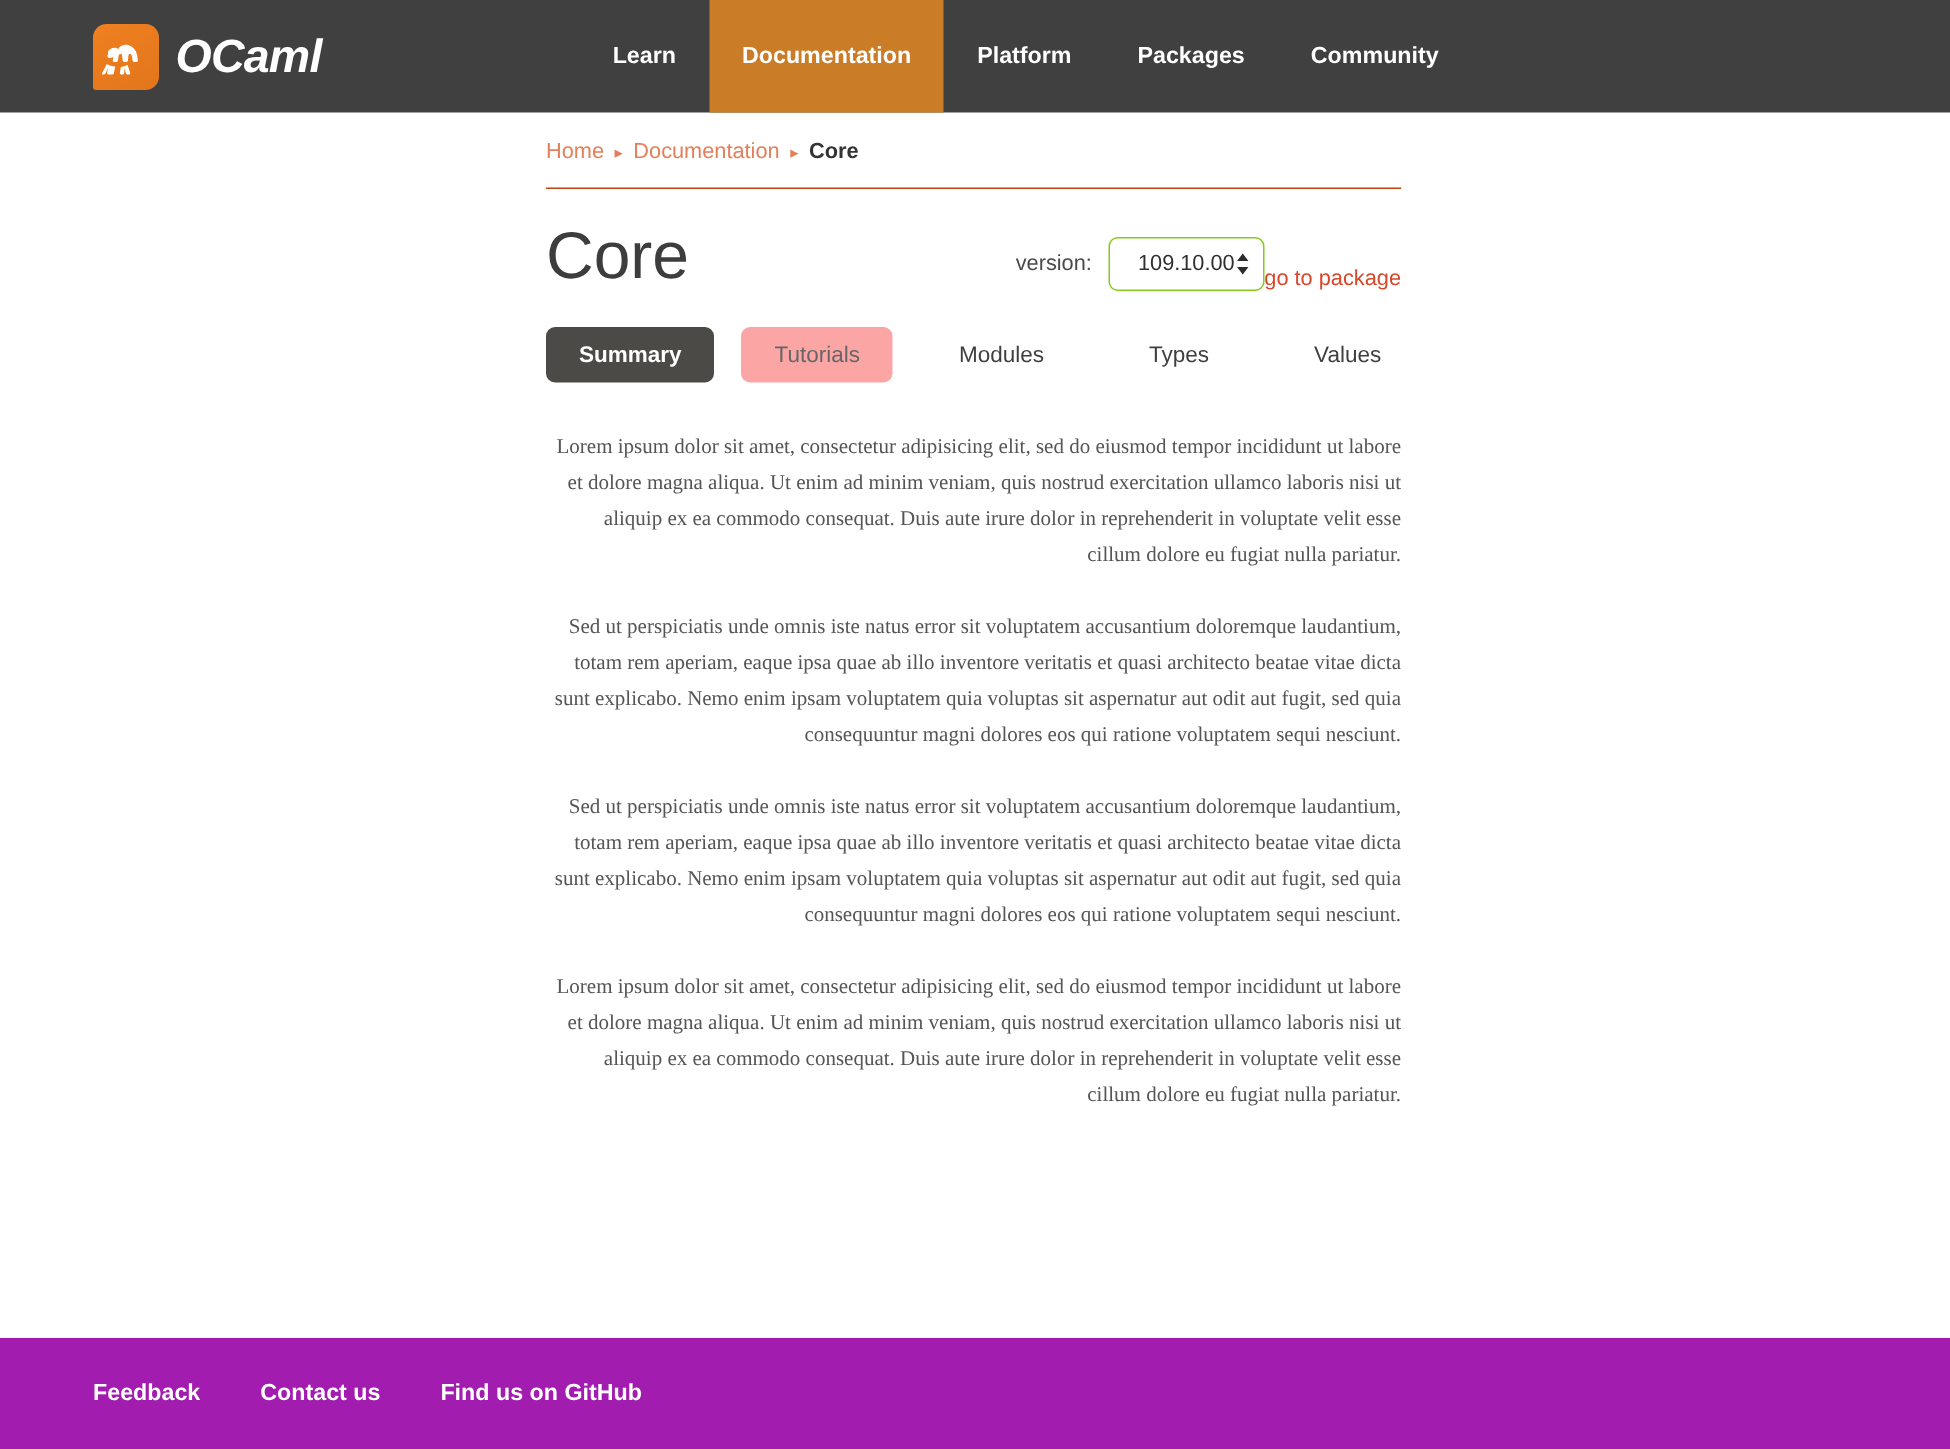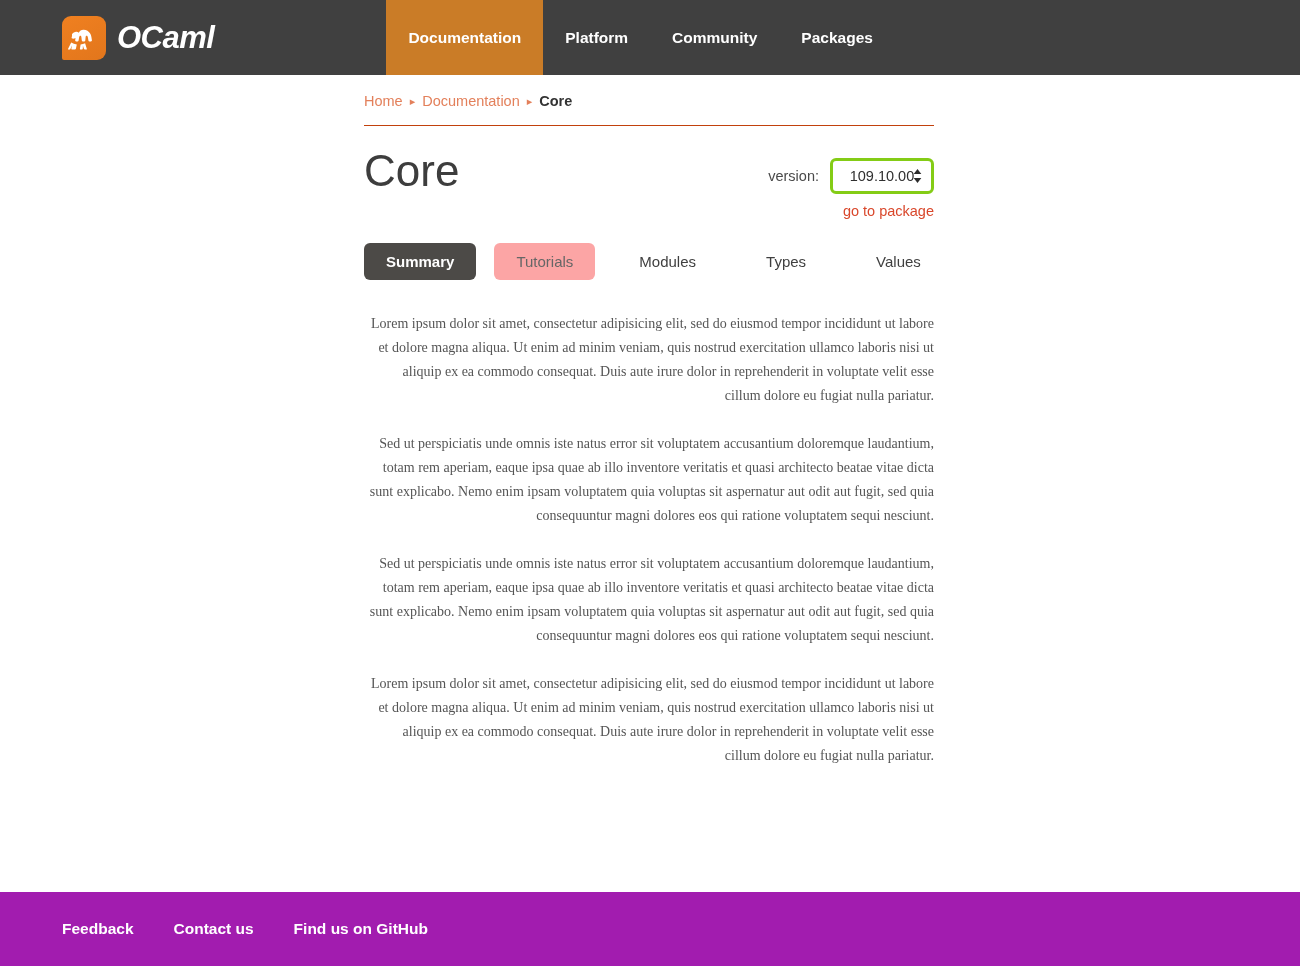--- a/index.html
+++ b/index.html
@@ -126,35 +126,35 @@
     padding-top: 22px;
   }
   .page-title {
     font-size: 44px;
     font-weight: normal;
     color: #3d3d3d;
     line-height: 1.05;
   }
   .version-block {
     display: flex;
-    flex-direction: column;
+    flex-direction: row;
     align-items: flex-end;
     padding-top: 10px;
   }
   .version-row {
     display: flex;
     align-items: center;
     gap: 11px;
   }
   .version-label { font-size: 14.5px; color: #4a4a4a; }
   .version-select {
     position: relative;
     width: 104px;
     height: 36px;
-    border: 3px solid #84cc16;
+    border: 1px solid #84cc16;
     border-radius: 6px;
     background: #fff;
     display: flex;
     align-items: center;
     justify-content: center;
     cursor: pointer;
   }
   .version-value { font-size: 14.5px; color: #2f2f2f; }
   .select-arrows {
     position: absolute;
@@ -231,24 +231,25 @@
       <svg width="32" height="26" viewBox="0 0 32 26" aria-hidden="true">
         <path fill="#ffffff" d="M4 9.2c1.3-1.6 2.6-2.3 4.1-2.4 1.1-.1 1.9.3 2.7.9.9-1.7 2.4-2.8 4.6-2.9 3.1-.1 5.3 1.6 6.6 3.5.8 1.2 1.2 2.3 1.4 3.6l.5 3.3c.1.7-.3 1.2-1 1.2h-1.4c-.6 0-1-.4-1.1-1l-.5-3c-.2-1-.6-1.6-1.2-1.6-.6 0-1 .5-1.1 1.4l-.3 3.2c-.1.6-.5 1-1.1 1h-1.3c-.6 0-1-.4-1.1-1l-.4-3.2c-.1-.9-.5-1.4-1.1-1.4-.6 0-1 .6-1.2 1.6l-.5 3c-.1.6-.5 1-1.1 1H8.2c-.7 0-1.1-.5-1-1.2l.3-2.2c-1.1.6-2 .8-2.9.6-.9-.2-1.4-.8-.6-2.4z"></path>
         <path fill="#ffffff" d="M3.2 17.6c1.7 1 3.5 1.6 5.6 1.8l-.9 4.4c-.1.5-.5.8-1 .8H4.3c-.6 0-1-.5-.9-1.1l.6-3.3-1.6 3.7c-.2.5-.6.7-1.1.7H.4c-.4 0-.6-.3-.4-.7l3.2-6.3z"></path>
         <path fill="#ffffff" d="M12.6 19.6c1.6-.2 3.1-.6 4.5-1.3l1.7 5.4c.2.5-.1.9-.6.9h-1.3c-.5 0-.9-.3-1-.8l-1-3.4-.1 3.4c0 .5-.4.8-.9.8h-1.2c-.5 0-.8-.4-.8-.9l.7-4.1z"></path>
       </svg>
     </span>
     <span class="brand-name">OCaml</span>
   </a>
 
   <nav class="main-nav">
+    <a class="nav-item" href="#">Learn</a>
     <a class="nav-item active" href="#">Documentation</a>
     <a class="nav-item" href="#">Platform</a>
+    <a class="nav-item" href="#">Packages</a>
     <a class="nav-item" href="#">Community</a>
-    <a class="nav-item" href="#">Packages</a>
   </nav>
 
 </header>
 
 <main class="page">
   <div class="content">
 
     <div class="breadcrumb">
       <a class="crumb-link" href="#">Home</a>
       <span class="crumb-sep">▸</span>

